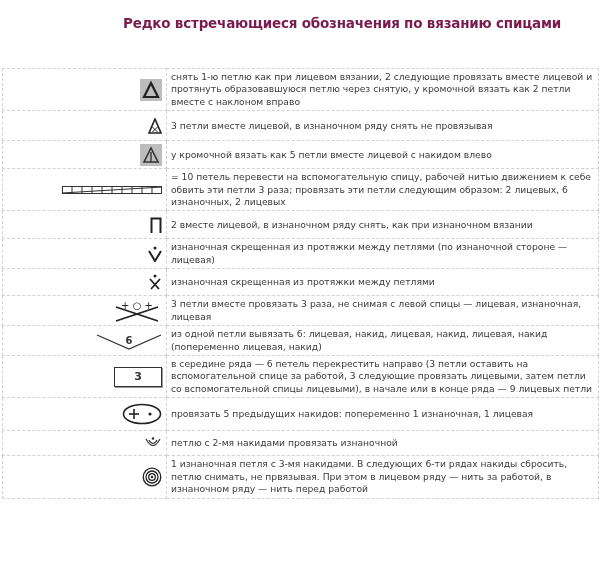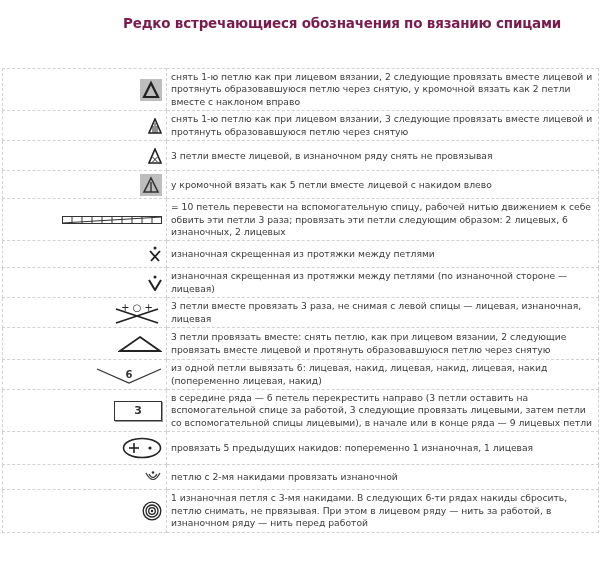--- a/index.html
+++ b/index.html
@@ -20,31 +20,20 @@
 
 <table class="legend">
   <tbody>
       <tr style="height:40px">
     <td class="sym">
       <span class="gbox"><svg width="22" height="22" viewBox="0 0 22 22">
               <polygon points="11,4 18,18 4,18" fill="none" stroke="#222" stroke-width="2.2"></polygon>
             </svg></span>
     </td>
     <td class="desc">снять 1-ю петлю как при лицевом вязании, 2 следующие провязать вместе лицевой и протянуть образовавшуюся петлю через снятую, у кромочной вязать как 2 петли вместе с наклоном вправо</td>
-  </tr>
-  <tr style="height:30px">
-    <td class="sym">
-      <svg width="14" height="16" viewBox="0 0 14 16">
-            <polygon points="7,1 13,15 1,15" fill="none" stroke="#222" stroke-width="1.6"></polygon>
-            <line x1="5" y1="8" x2="5" y2="15" stroke="#222"></line>
-            <line x1="7" y1="5" x2="7" y2="15" stroke="#222"></line>
-            <line x1="9" y1="8" x2="9" y2="15" stroke="#222"></line>
-          </svg>
-    </td>
-    <td class="desc">снять 1-ю петлю как при лицевом вязании, 3 следующие провязать вместе лицевой и протянуть образовавшуюся петлю через снятую</td>
   </tr>
   <tr style="height:30px">
     <td class="sym">
       <svg width="14" height="16" viewBox="0 0 14 16">
             <polygon points="7,1 13,15 1,15" fill="none" stroke="#222" stroke-width="1.6"></polygon>
             <line x1="4.5" y1="9" x2="9.5" y2="14" stroke="#222"></line>
             <line x1="9.5" y1="9" x2="4.5" y2="14" stroke="#222"></line>
           </svg>
     </td>
     <td class="desc">3 петли вместе лицевой, в изнаночном ряду снять не провязывая</td>
@@ -71,55 +60,55 @@
               <line x1="60" y1="1.5" x2="60" y2="8.5"></line>
               <line x1="70" y1="1.5" x2="70" y2="8.5"></line>
               <line x1="80" y1="1.5" x2="80" y2="8.5"></line>
               <line x1="90" y1="1.5" x2="90" y2="8.5"></line>
               <line x1="0" y1="8" x2="100" y2="2" stroke-width="1.2"></line>
             </g>
           </svg>
     </td>
     <td class="desc">= 10 петель перевести на вспомогательную спицу, рабочей нитью движением к себе обвить эти петли 3 раза; провязать эти петли следующим образом: 2 лицевых, 6 изнаночных, 2 лицевых</td>
   </tr>
-  <tr style="height:27px">
+  <tr style="height:28px">
     <td class="sym">
-      <svg width="14" height="16" viewBox="0 0 14 16">
-            <circle cx="7" cy="2" r="1.5" fill="#222"></circle>
-            <path d="M2,5 L11,15 M12,5 L3,15" fill="none" stroke="#222" stroke-width="1.8"></path>
+      <svg width="12" height="16" viewBox="0 0 12 16">
+            <path d="M1.5,16 V1.5 H10.5 V16" fill="none" stroke="#222" stroke-width="2"></path>
           </svg>
     </td>
-    <td class="desc">изнаночная скрещенная из протяжки между петлями</td>
+    <td class="desc">2 вместе лицевой, в изнаночном ряду снять, как при изнаночном вязании</td>
   </tr>
   <tr style="height:28px">
     <td class="sym">
       <svg width="14" height="16" viewBox="0 0 14 16">
             <circle cx="7" cy="2" r="1.5" fill="#222"></circle>
             <path d="M1,5 L7,15 L13,5" fill="none" stroke="#222" stroke-width="2"></path>
           </svg>
     </td>
     <td class="desc">изнаночная скрещенная из протяжки между петлями (по изнаночной стороне — лицевая)</td>
   </tr>
+  <tr style="height:27px">
+    <td class="sym">
+      <svg width="14" height="16" viewBox="0 0 14 16">
+            <circle cx="7" cy="2" r="1.5" fill="#222"></circle>
+            <path d="M2,5 L11,15 M12,5 L3,15" fill="none" stroke="#222" stroke-width="1.8"></path>
+          </svg>
+    </td>
+    <td class="desc">изнаночная скрещенная из протяжки между петлями</td>
+  </tr>
   <tr style="height:30px">
     <td class="sym">
       <svg width="50" height="24" viewBox="0 0 50 24">
             <line x1="4" y1="8" x2="46" y2="22" stroke="#222" stroke-width="1.8"></line>
             <line x1="4" y1="22" x2="46" y2="8" stroke="#222" stroke-width="1.8"></line>
             <text x="25" y="10" text-anchor="middle" font-size="10" fill="#222" font-family="DejaVu Sans, sans-serif">+ ○ +</text>
           </svg>
     </td>
     <td class="desc">3 петли вместе провязать 3 раза, не снимая с левой спицы — лицевая, изнаночная, лицевая</td>
-  </tr>
-  <tr style="height:32px">
-    <td class="sym">
-      <svg width="44" height="18" viewBox="0 0 44 18">
-            <polygon points="22,2 42,16 2,16" fill="none" stroke="#222" stroke-width="1.8"></polygon>
-          </svg>
-    </td>
-    <td class="desc">3 петли провязать вместе: снять петлю, как при лицевом вязании, 2 следующие провязать вместе лицевой и протянуть образовавшуюся петлю через снятую</td>
   </tr>
   <tr style="height:28px">
     <td class="sym">
       <svg width="66" height="20" viewBox="0 0 66 20">
             <path d="M1,4 L33,18 L65,4" fill="none" stroke="#333" stroke-width="1.3"></path>
             <text x="33" y="13" text-anchor="middle" font-size="10" font-weight="bold" fill="#333" font-family="DejaVu Sans, sans-serif">6</text>
           </svg>
     </td>
     <td class="desc">из одной петли вывязать 6: лицевая, накид, лицевая, накид, лицевая, накид (попеременно лицевая, накид)</td>
   </tr>

